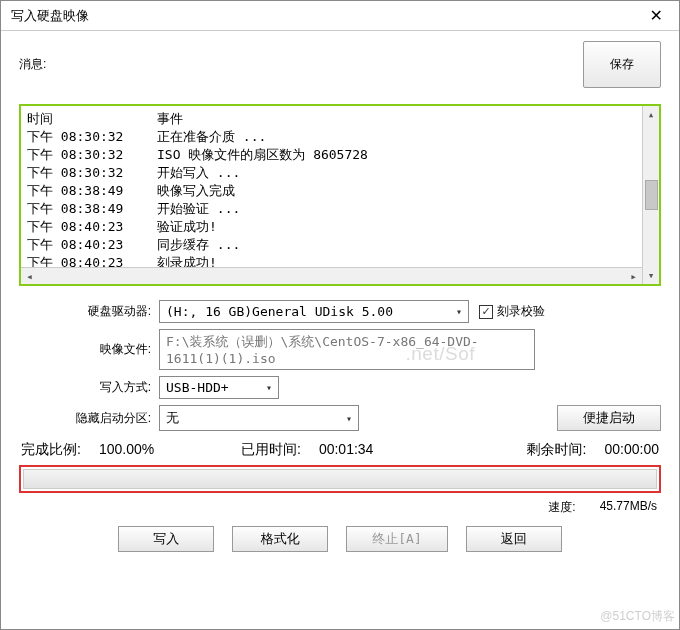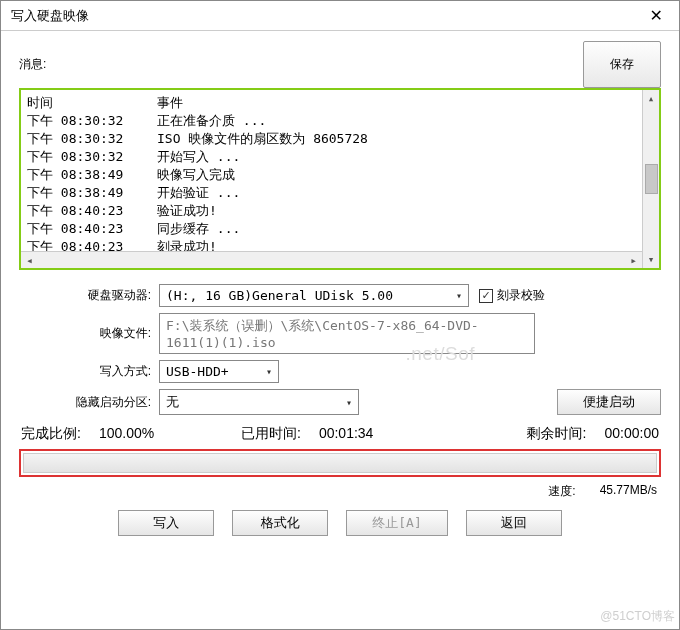--- a/index.html
+++ b/index.html
@@ -18,21 +18,21 @@
     border-bottom: 1px solid #ccc;
     display: flex;
     align-items: center;
     justify-content: space-between;
     padding: 0 10px;
     background: #fff;
   }
   .titlebar .title { font-size: 13px; }
   .close-x { font-size: 16px; cursor: default; padding: 2px 6px; }
   .content { padding: 10px 18px 6px 18px; }
-  .msg-row { display: flex; align-items: center; justify-content: space-between; margin-bottom: 0; }
+  .msg-row { display: flex; align-items: center; justify-content: space-between; margin-bottom: 16px; }
   .save-btn {
     background: linear-gradient(#fefefe,#e8e8e8);
     border: 1px solid #999;
     border-radius: 2px;
     padding: 14px 26px;
     font-size: 12px;
   }
   .log-box {
     border: 2px solid #84cc16;
     height: 182px;

